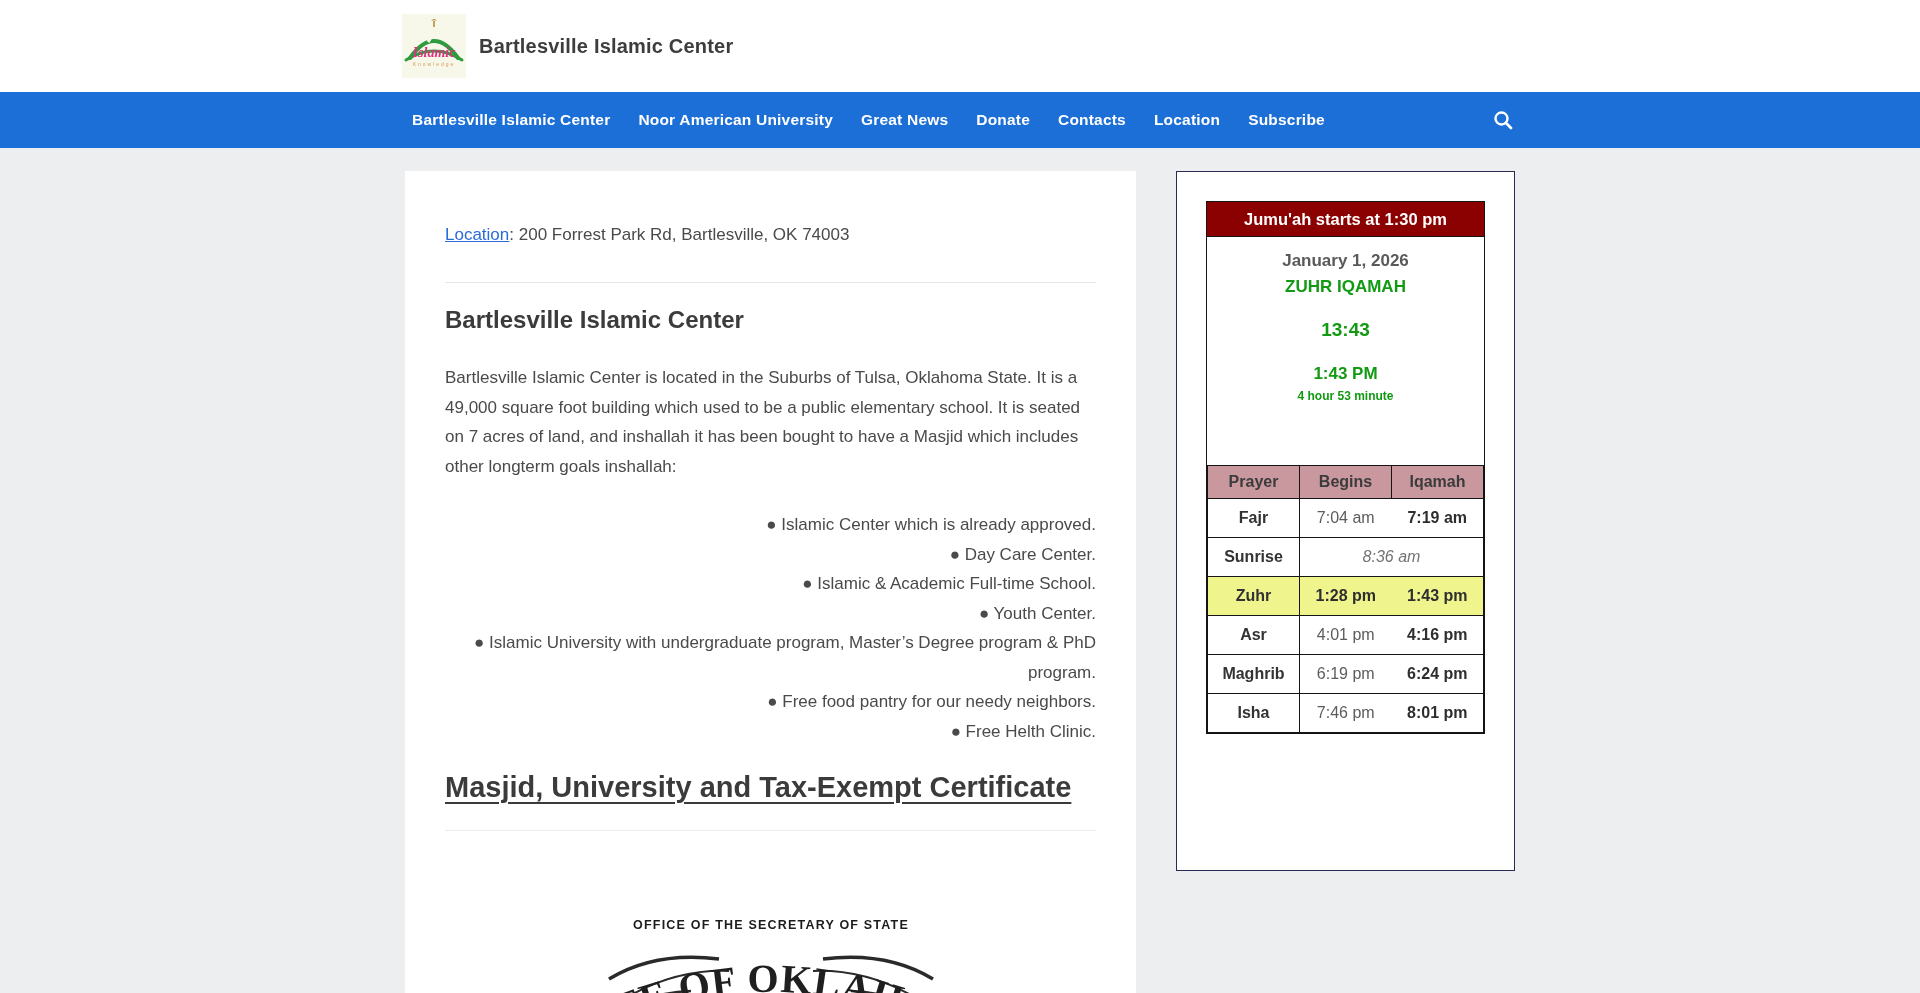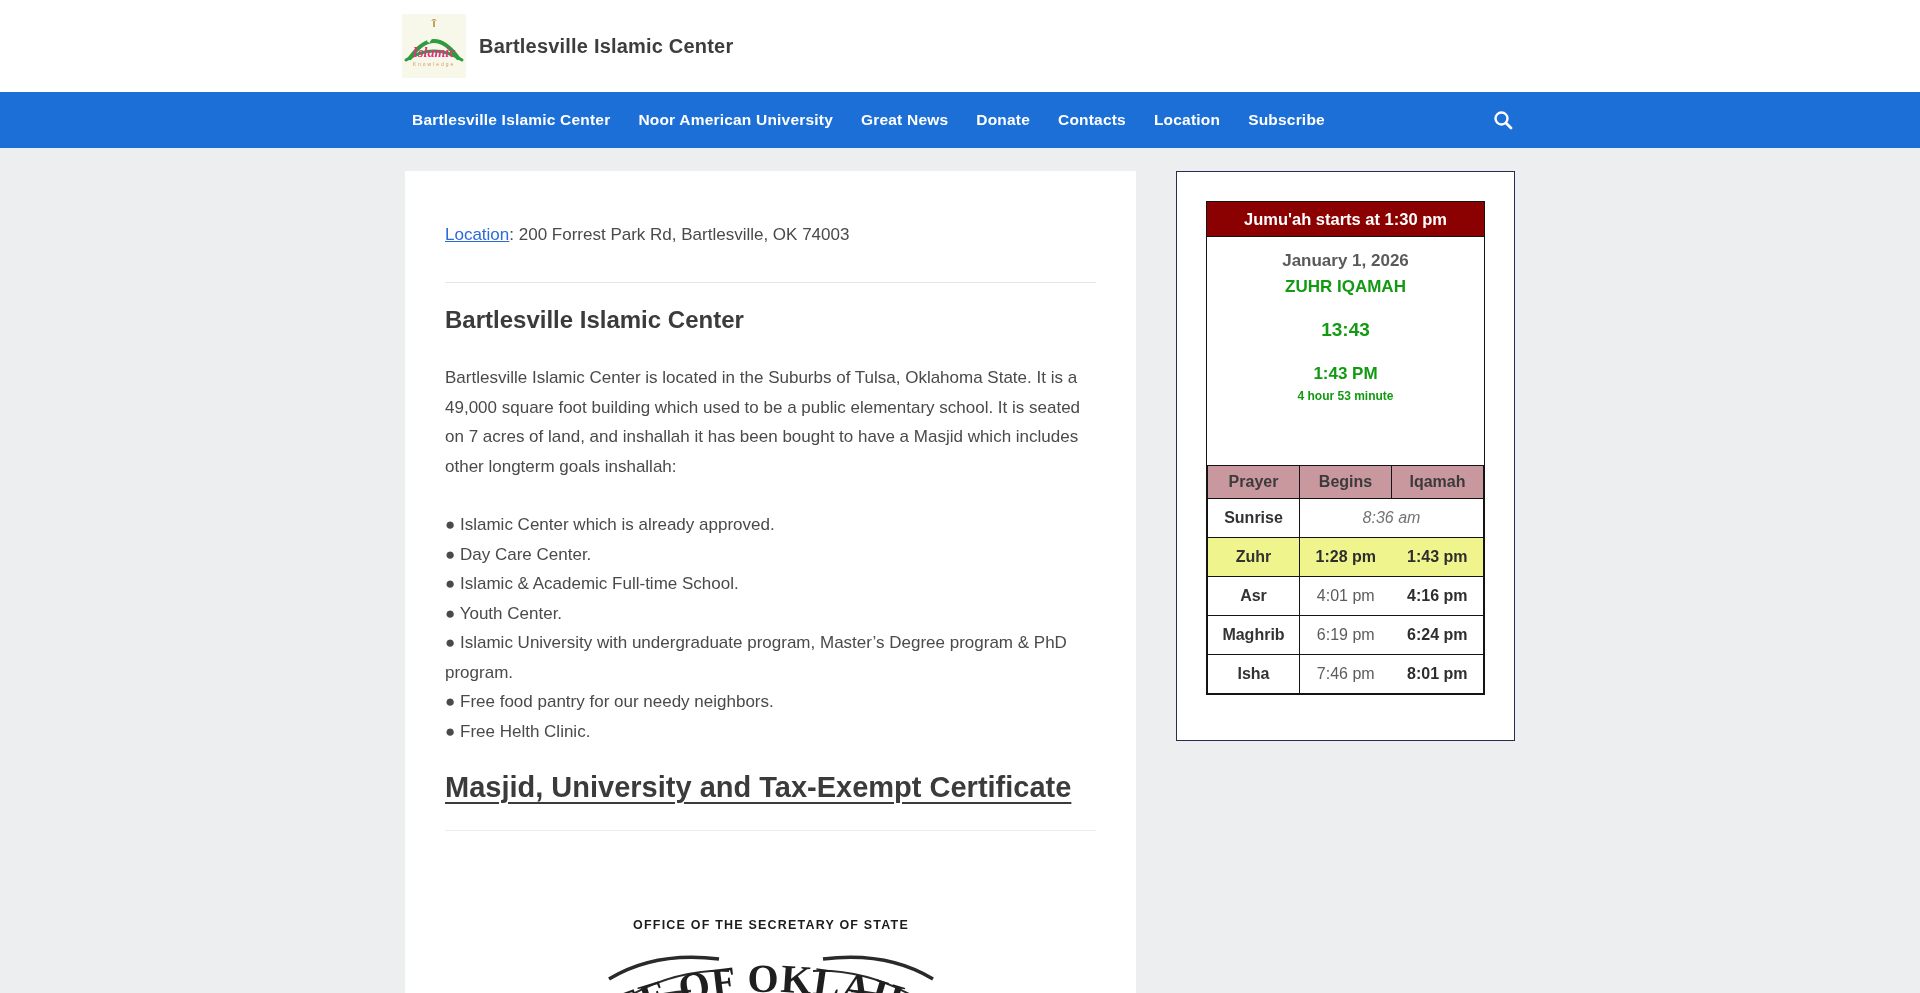--- a/index.html
+++ b/index.html
@@ -48,31 +48,31 @@
   
   .content-card {
     position:absolute; left:405px; top:171px; width:731px; height:822px;
     background:#ffffff; padding:0 40px; overflow:hidden;
   }
   .location-line { margin-top:54px; font-size:17px; color:#4a4a4a; }
   .location-link { color:#2b6bd9; text-decoration:underline; cursor:pointer; }
   .rule { border:none; border-top:1px solid #e6e6e6; margin-top:37px; }
   .page-heading { margin-top:23px; font-size:24px; font-weight:bold; color:#3b3b3b; }
   .intro-par { margin-top:29px; font-size:17px; line-height:29.5px; color:#4a4a4a; }
-  .bullet-list { margin-top:29px; font-size:17px; line-height:29.5px; color:#4a4a4a; }
+  .bullet-list { margin-top:29px; font-size:17px; line-height:29.5px; color:#4a4a4a;text-align:right; }
   .cert-heading {
     margin-top:25px; font-size:29px; font-weight:bold; color:#3b3b3b;
     text-decoration:underline; text-decoration-thickness:2px; text-underline-offset:5px;
   }
   .rule2 { border:none; border-top:1px solid #ececec; margin-top:26px; }
   .cert-wrap { margin-top:82px; display:flex; justify-content:center; }
 
   
   .prayer-card {
-    position:absolute; left:1176px; top:171px; width:339px; height:570px;
+    position:absolute; left:1176px; top:171px; width:339px; height:700px;
     background:#ffffff; border:1px solid #2a2a52;
   }
   .pt-widget {
     position:absolute; left:29px; top:29px; width:279px;
     border:1px solid #141414;
   }
   .pt-banner {
     height:35px; line-height:35px; text-align:center;
     background:#8b0000; color:#ffffff; font-weight:bold; font-size:16.5px;
     border-bottom:1px solid #141414;
@@ -196,20 +196,25 @@
     <table class="pt-table">
       <thead>
         <tr>
           <th>Prayer</th>
           <th>Begins</th>
           <th>Iqamah</th>
         </tr>
       </thead>
       <tbody>
         <tr>
+          <td class="pname">Fajr</td>
+          <td class="begins">7:04 am</td>
+          <td class="iqamah">7:19 am</td>
+        </tr>
+        <tr>
           <td class="pname">Sunrise</td>
           <td class="span2" colspan="2">8:36 am</td>
         </tr>
         <tr class="highlight">
           <td class="pname">Zuhr</td>
           <td class="begins">1:28 pm</td>
           <td class="iqamah">1:43 pm</td>
         </tr>
         <tr>
           <td class="pname">Asr</td>

